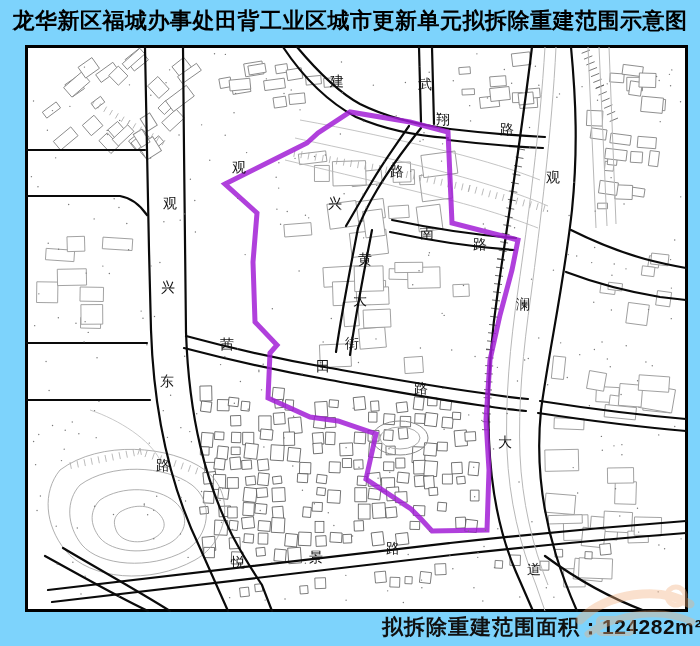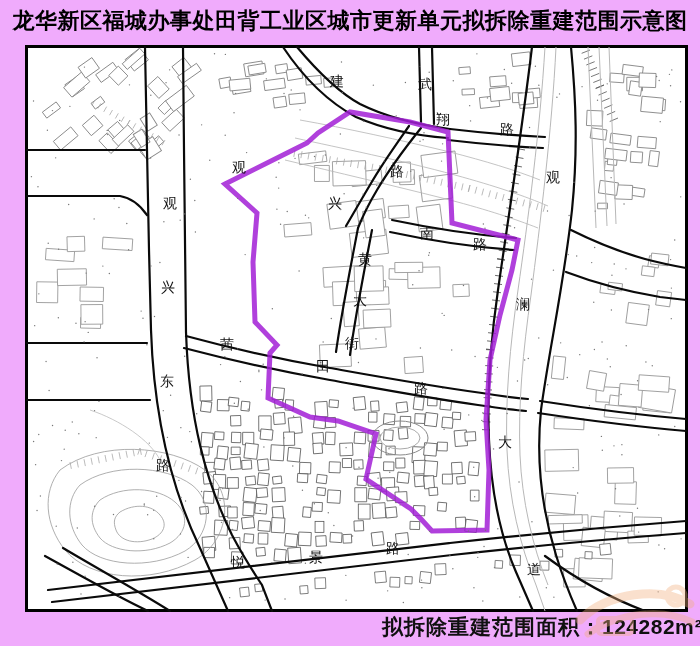--- a/index.html
+++ b/index.html
@@ -1,16 +1,16 @@
 <!DOCTYPE html>
 <html><head>
 <meta charset="utf-8">
 <style>
   html,body{margin:0;padding:0;background:#ffffff;}
-  .stage{position:relative;width:700px;height:646px;background:#f0abfc;overflow:hidden;
+  .stage{position:relative;width:700px;height:646px;background:#7dd3fc;overflow:hidden;
          font-family:"Liberation Sans",sans-serif;}
   .title{position:absolute;left:0;top:6px;width:700px;text-align:center;
          font-size:22px;font-weight:bold;color:#000;white-space:nowrap;letter-spacing:0.5px;}
   .map-wrap{position:absolute;left:25px;top:45px;width:663px;height:567px;}
   .caption{position:absolute;left:382px;top:613px;font-size:21px;font-weight:600;color:#101010;
            white-space:nowrap;letter-spacing:1px;}
   .caption .num{letter-spacing:0.5px;}
   .watermark{position:absolute;right:2px;bottom:0;width:130px;height:72px;pointer-events:none;}
   svg text.rl{font-size:14px;fill:#101010;font-family:"Liberation Sans",sans-serif;}
 </style>

